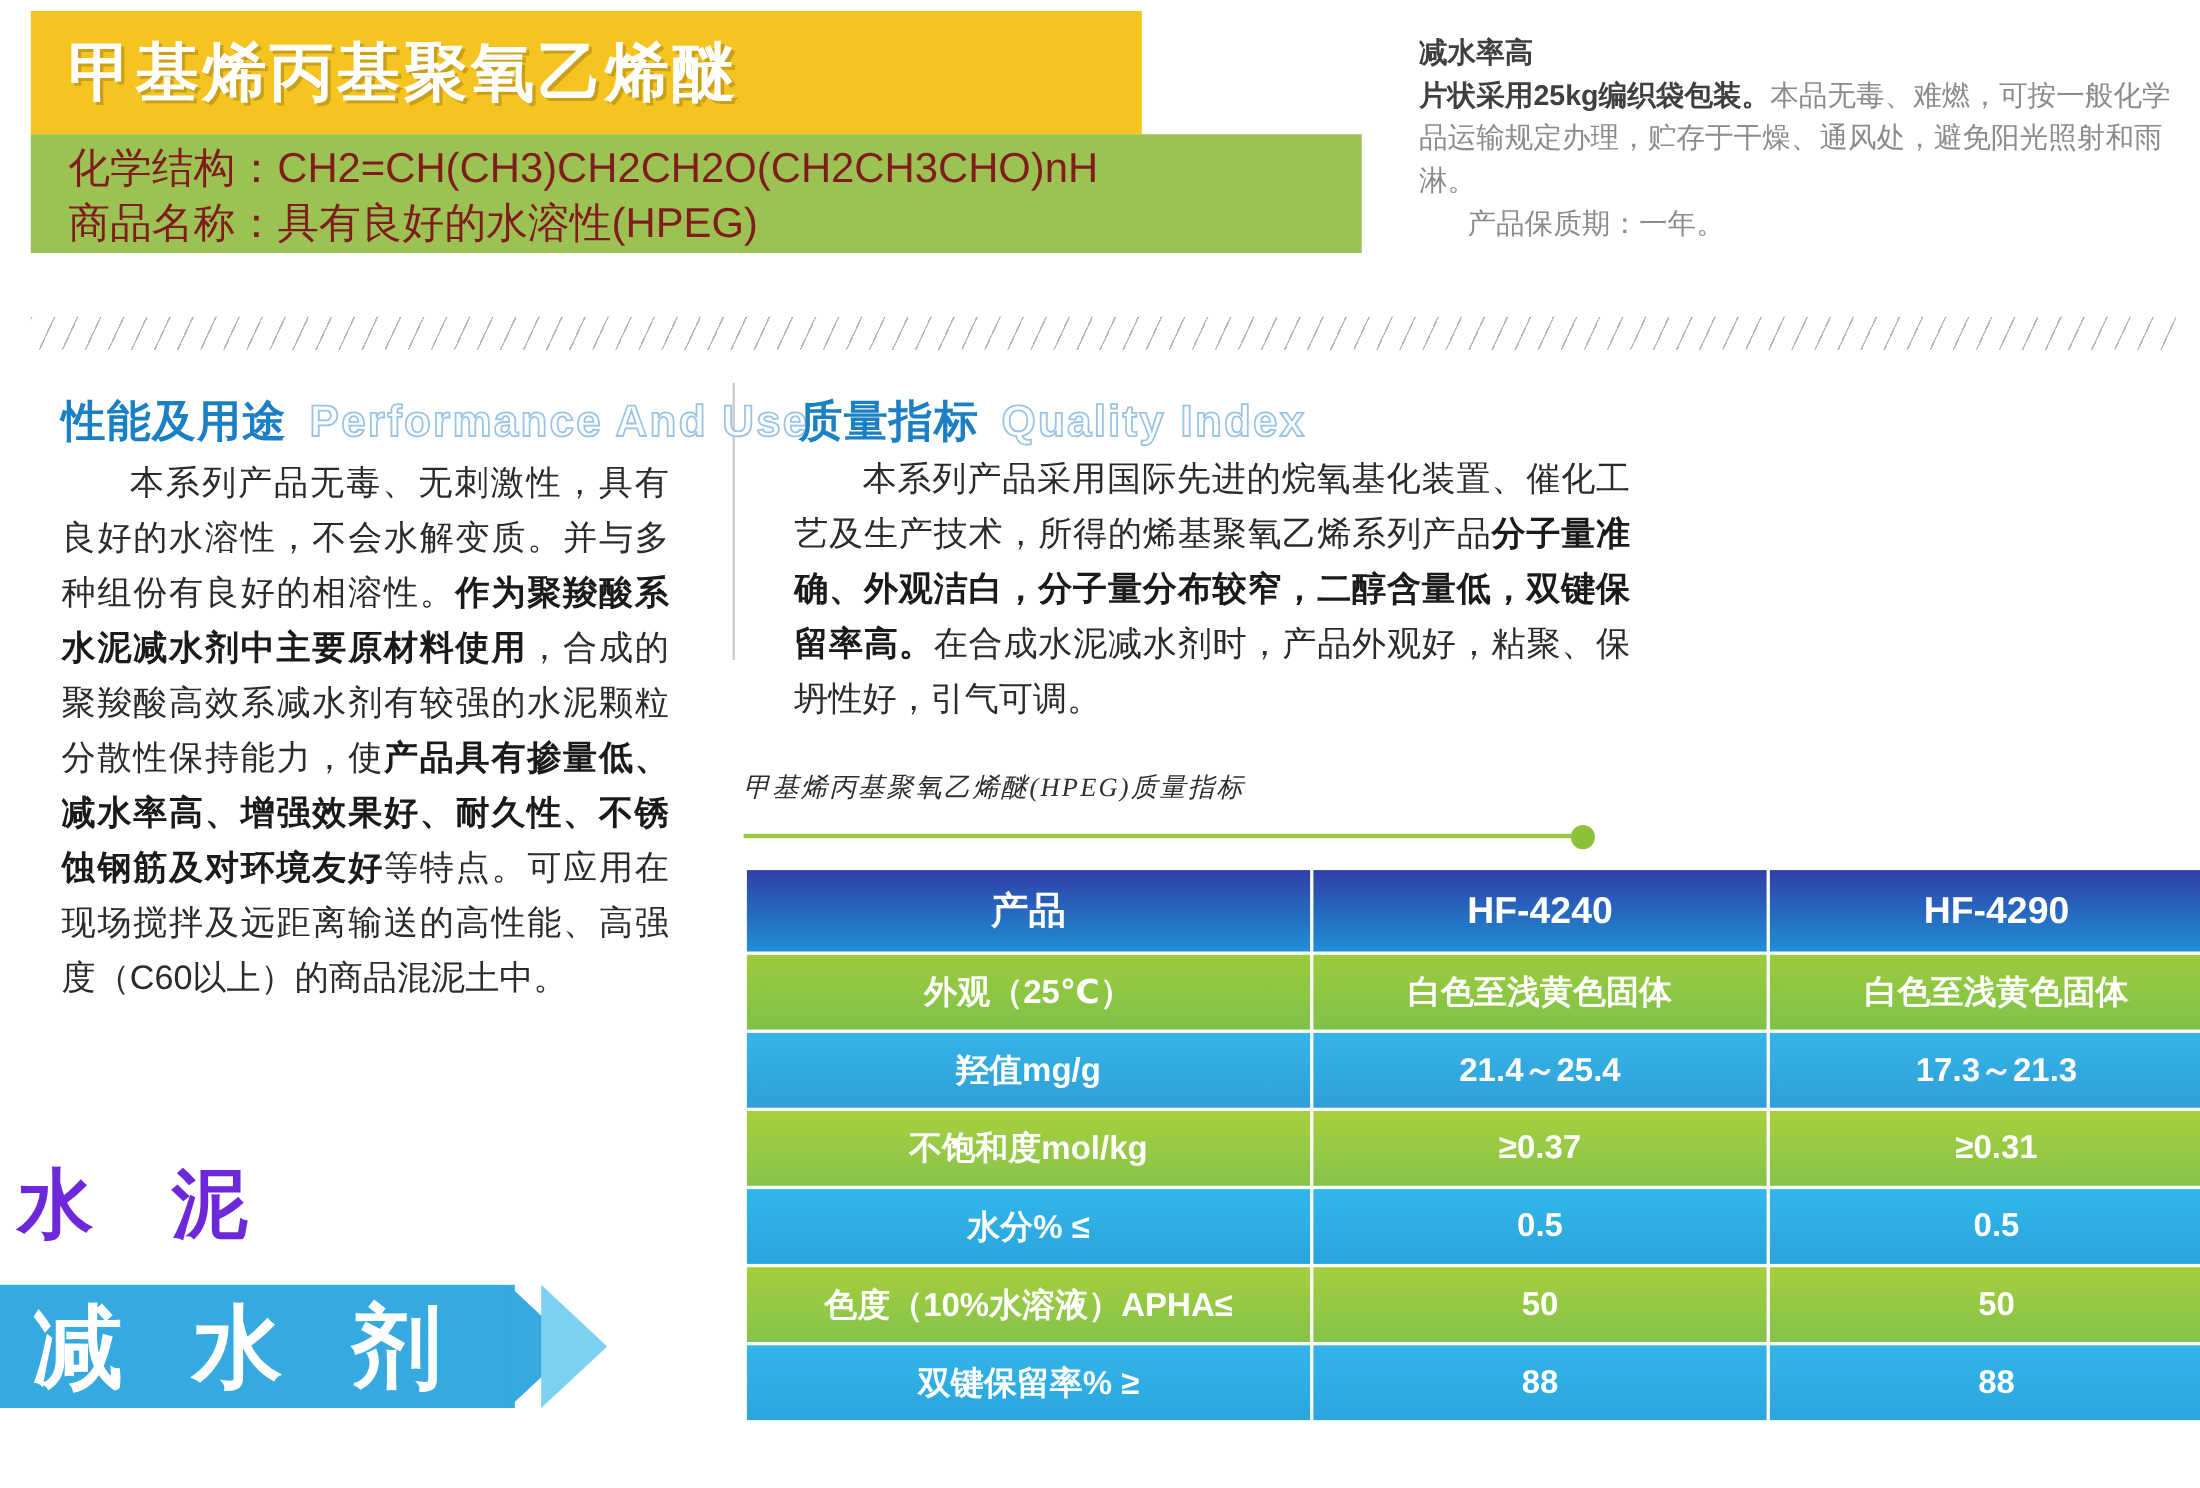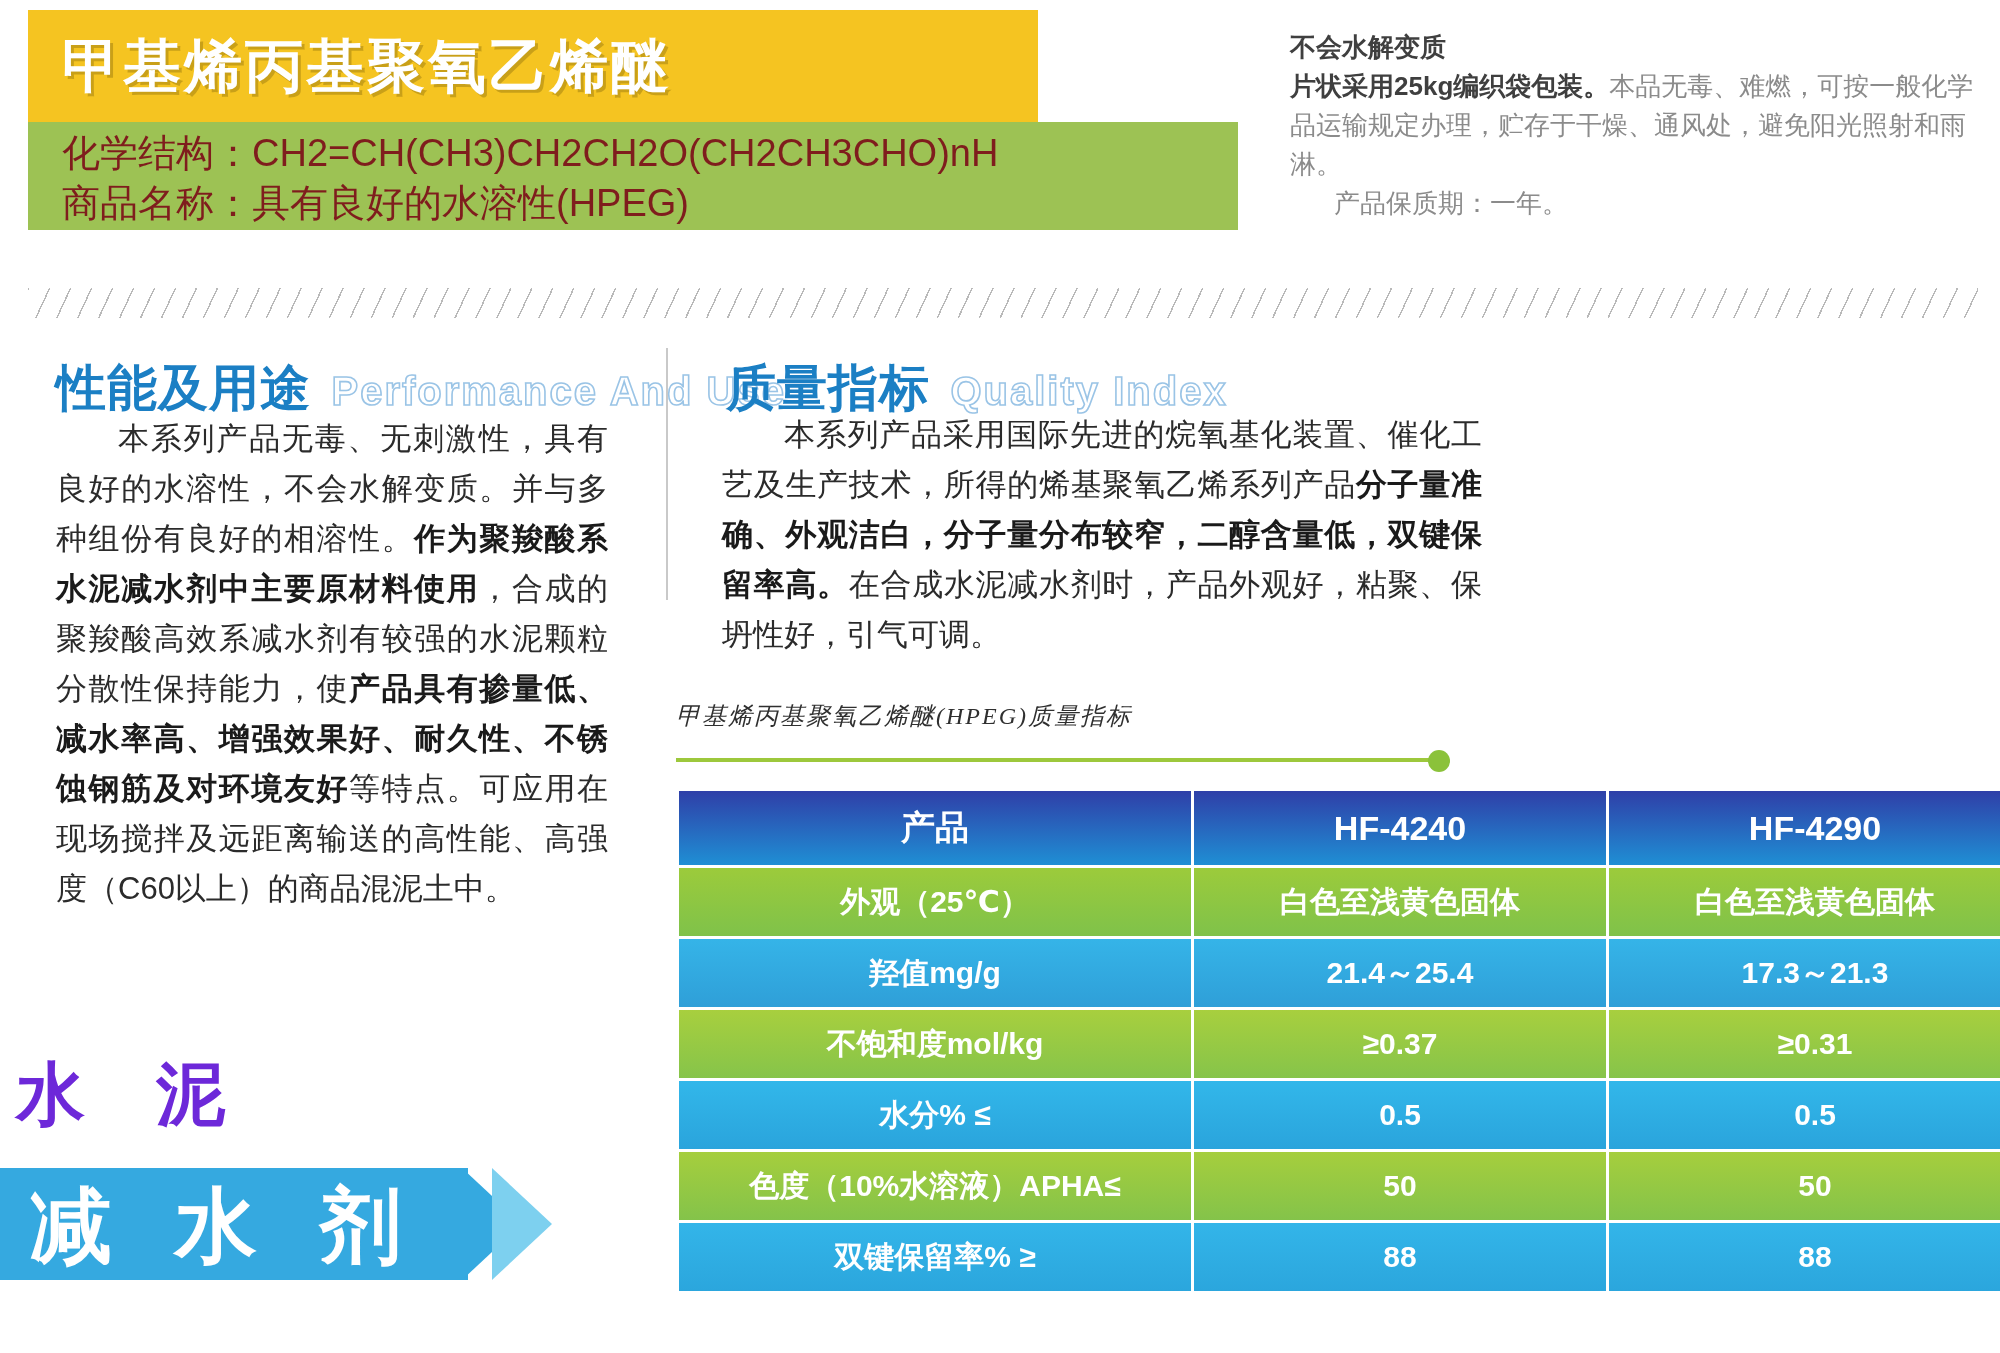--- a/index.html
+++ b/index.html
@@ -47,21 +47,21 @@
   
   #hatch{
     position:absolute;left:28px;top:288px;width:1950px;height:30px;
     background-image:repeating-linear-gradient(115deg,
         #b9b9b9 0px,#b9b9b9 1.4px,rgba(0,0,0,0) 1.4px,rgba(0,0,0,0) 19px);
   }
 
   
   .sec-head{position:absolute;white-space:nowrap;}
   .sec-cn{
-    font-size:50px;font-weight:bold;color:#1b7fc4;letter-spacing:1px;
+    font-size:40px;font-weight:bold;color:#1b7fc4;letter-spacing:1px;
     display:inline-block;vertical-align:baseline;
   }
   .sec-en{
     font-size:40px;font-weight:bold;letter-spacing:2px;
     display:inline-block;vertical-align:baseline;margin-left:16px;
     color:#ffffff;
     -webkit-text-stroke:1.6px #9ac4e6;
     text-shadow:0 0 0 #9ac4e6;
   }
   #head-left{left:56px;top:355px;}
@@ -144,21 +144,21 @@
 <body>
 
 <div id="header">
   <div id="hdr-yellow"></div>
   <div id="hdr-title">甲基烯丙基聚氧乙烯醚</div>
   <div id="hdr-green"></div>
   <div class="hdr-line" id="hdr-line1">化学结构：CH2=CH(CH3)CH2CH2O(CH2CH3CHO)nH</div>
   <div class="hdr-line" id="hdr-line2">商品名称：具有良好的水溶性(HPEG)</div>
 
   <div id="pack">
-    <span class="b">不会水解变质</span>
+    <span class="b">减水率高</span>
     <span class="b2">片状采用25kg编织袋包装。</span><span>本品无毒、难燃，可按一般化学品运输规定办理，贮存于干燥、通风处，避免阳光照射和雨淋。</span>
     <span class="indent">产品保质期：一年。</span>
   </div>
 </div>
 
 <div id="hatch"></div>
 
 <div id="vdiv"></div>
 
 <div class="sec-head" id="head-left">

